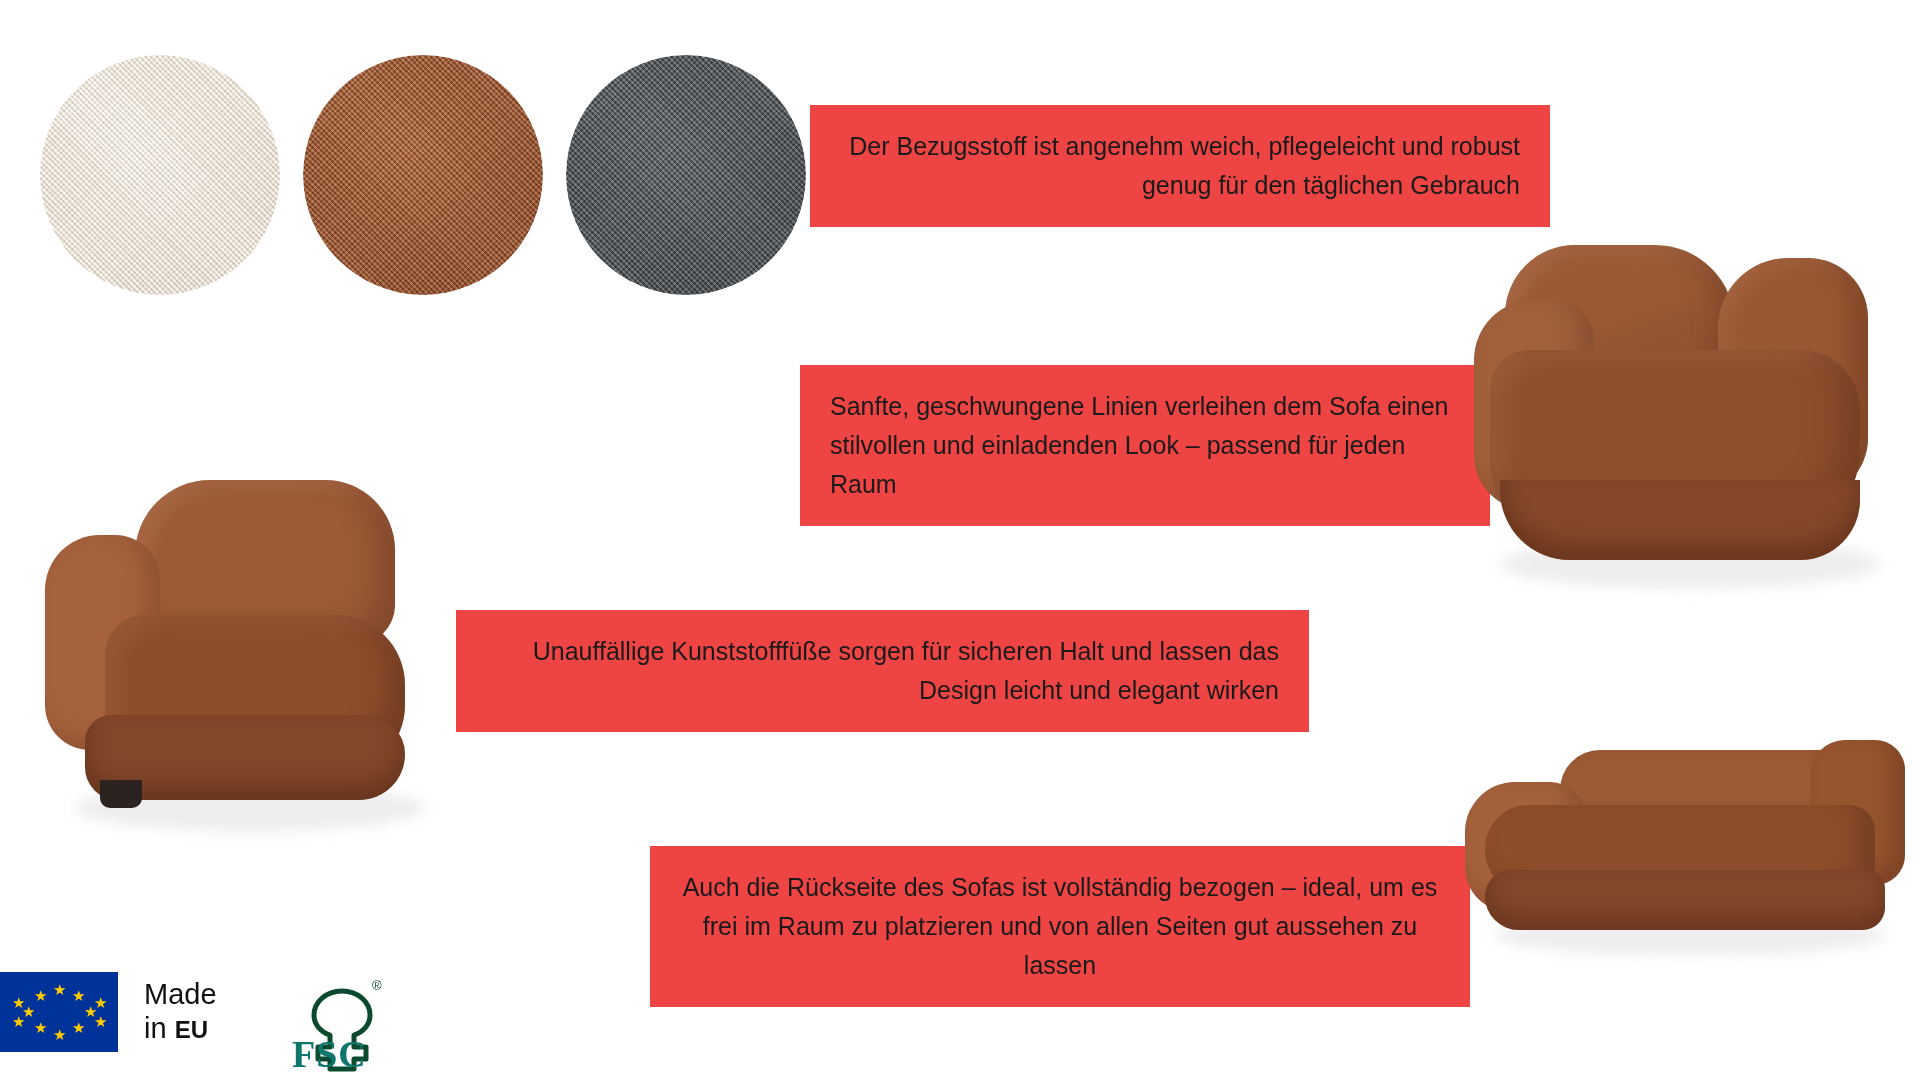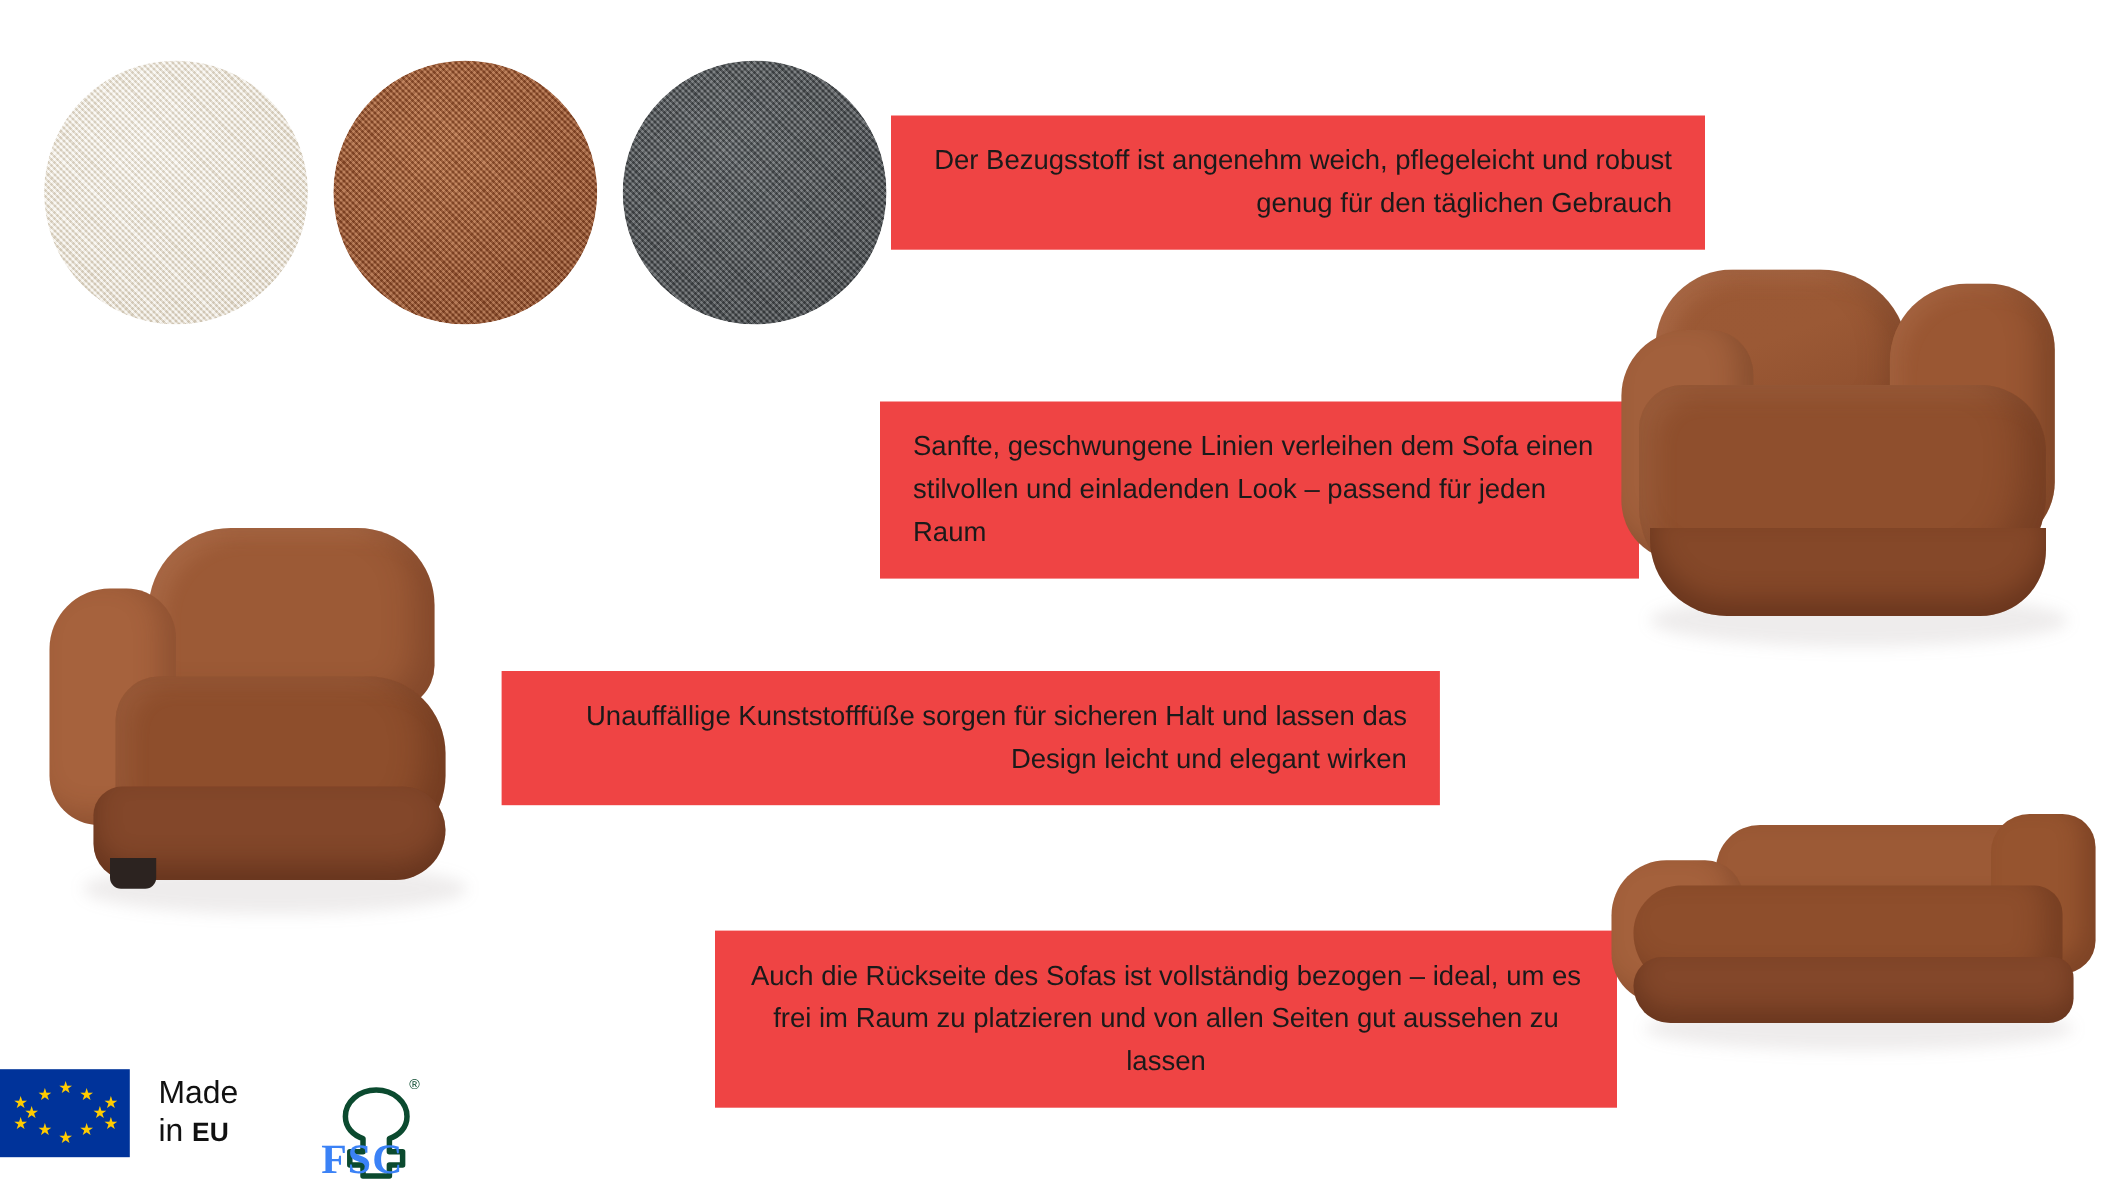--- a/index.html
+++ b/index.html
@@ -188,21 +188,21 @@
   }
   .made-in-eu {
     margin-left: 26px; line-height: 34px; font-size: 29px; color: #111;
   }
   .made-in-eu b { font-size: 24px; }
 
   .fsc-badge { position: absolute; left: 290px; top: 985px; width: 110px; height: 88px; }
   .fsc-label {
     position: absolute; left: 292px; top: 1032px;
     font-family: "Liberation Serif", serif;
-    font-size: 38px; font-weight: bold; letter-spacing: 1px; color: #3b82f6;
+    font-size: 38px; font-weight: bold; letter-spacing: 1px; color: #0f766e;
   }
   .fsc-reg {
     position: absolute; left: 372px; top: 978px; font-size: 13px; color: #0b4a2f;
   }
 </style>
 </head>
 <body>
 
 <div class="swatch swatch-1">
   <div class="tex"></div>

